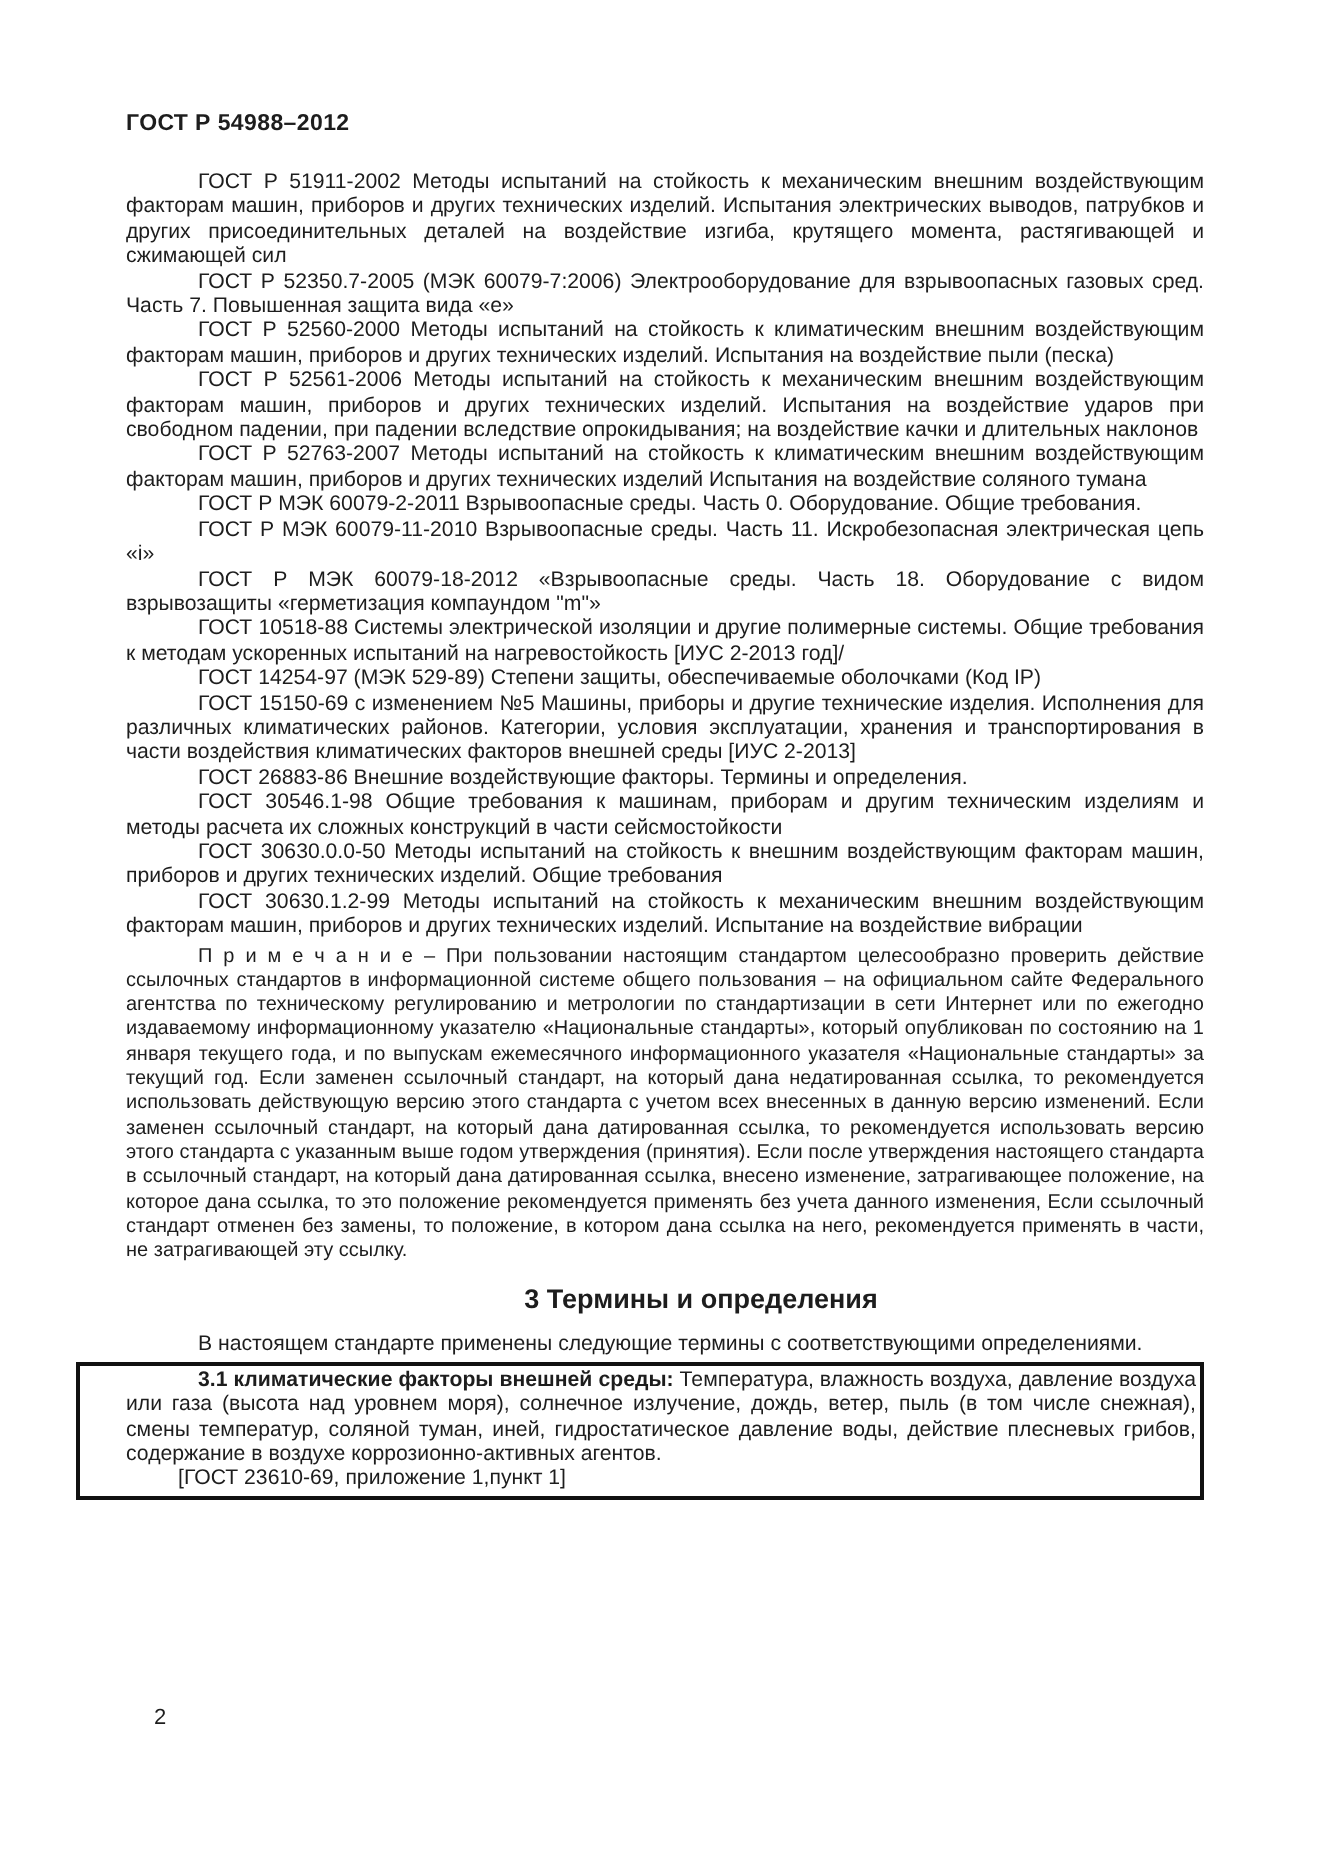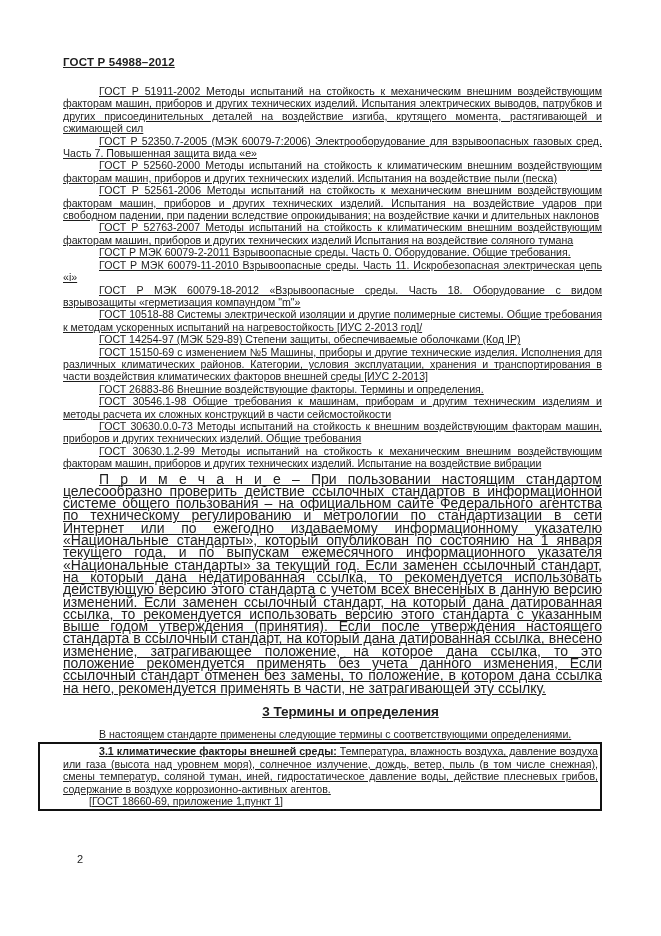--- a/index.html
+++ b/index.html
@@ -10,37 +10,36 @@
   .page {
     position: relative;
     width: 661px;
     height: 936px;
     background: #ffffff;
     box-sizing: border-box;
     padding: 56px 59px 0 63px;
     font-family: "Liberation Sans", sans-serif;
     color: #1d1d1d;
     overflow: hidden;
-    text-decoration: underline;
   }
   .doc-header {
     font-size: 11.5px;
     font-weight: bold;
     letter-spacing: 0.2px;
     margin: 0 0 17px 0;
   }
   p.body {
     font-size: 10.6px;
     line-height: 12.4px;
     text-align: justify;
     text-indent: 36px;
     margin: 0;
   }
   p.note {
-    font-size: 14px;
+    font-size: 10px;
     line-height: 12.3px;
     text-align: justify;
     text-indent: 36px;
     margin: 3px 0 0 0;
   }
   h2.section-heading {
     font-size: 13.5px;
     font-weight: bold;
     margin: 10px 0 9px 0;
     text-indent: 36px;
@@ -82,29 +81,29 @@
     <p class="body">ГОСТ Р 52561-2006 Методы испытаний на стойкость к механическим внешним воздействующим факторам машин, приборов и других технических изделий. Испытания на воздействие ударов при свободном падении, при падении вследствие опрокидывания; на воздействие качки и длительных наклонов</p>
     <p class="body">ГОСТ Р 52763-2007 Методы испытаний на стойкость к климатическим внешним воздействующим факторам машин, приборов и других технических изделий Испытания на воздействие соляного тумана</p>
     <p class="body">ГОСТ Р МЭК 60079-2-2011 Взрывоопасные среды. Часть 0. Оборудование. Общие требования.</p>
     <p class="body">ГОСТ Р МЭК 60079-11-2010 Взрывоопасные среды. Часть 11. Искробезопасная электрическая цепь «i»</p>
     <p class="body">ГОСТ Р МЭК 60079-18-2012 «Взрывоопасные среды. Часть 18. Оборудование с видом взрывозащиты «герметизация компаундом "m"»</p>
     <p class="body">ГОСТ 10518-88 Системы электрической изоляции и другие полимерные системы. Общие требования к методам ускоренных испытаний на нагревостойкость [ИУС 2-2013 год]/</p>
     <p class="body">ГОСТ 14254-97 (МЭК 529-89) Степени защиты, обеспечиваемые оболочками (Код IP)</p>
     <p class="body">ГОСТ 15150-69 с изменением №5 Машины, приборы и другие технические изделия. Исполнения для различных климатических районов. Категории, условия эксплуатации, хранения и транспортирования в части воздействия климатических факторов внешней среды [ИУС 2-2013]</p>
     <p class="body">ГОСТ 26883-86 Внешние воздействующие факторы. Термины и определения.</p>
     <p class="body">ГОСТ 30546.1-98 Общие требования к машинам, приборам и другим техническим изделиям и методы расчета их сложных конструкций в части сейсмостойкости</p>
-    <p class="body">ГОСТ 30630.0.0-73 Методы испытаний на стойкость к внешним воздействующим факторам машин, приборов и других технических изделий. Общие требования</p>
+    <p class="body">ГОСТ 30630.0.0-50 Методы испытаний на стойкость к внешним воздействующим факторам машин, приборов и других технических изделий. Общие требования</p>
     <p class="body">ГОСТ 30630.1.2-99 Методы испытаний на стойкость к механическим внешним воздействующим факторам машин, приборов и других технических изделий. Испытание на воздействие вибрации</p>
     <p class="note">П р и м е ч а н и е – При пользовании настоящим стандартом целесообразно проверить действие ссылочных стандартов в информационной системе общего пользования – на официальном сайте Федерального агентства по техническому регулированию и метрологии по стандартизации в сети Интернет или по ежегодно издаваемому информационному указателю «Национальные стандарты», который опубликован по состоянию на 1 января текущего года, и по выпускам ежемесячного информационного указателя «Национальные стандарты» за текущий год. Если заменен ссылочный стандарт, на который дана недатированная ссылка, то рекомендуется использовать действующую версию этого стандарта с учетом всех внесенных в данную версию изменений. Если заменен ссылочный стандарт, на который дана датированная ссылка, то рекомендуется использовать версию этого стандарта с указанным выше годом утверждения (принятия). Если после утверждения настоящего стандарта в ссылочный стандарт, на который дана датированная ссылка, внесено изменение, затрагивающее положение, на которое дана ссылка, то это положение рекомендуется применять без учета данного изменения, Если ссылочный стандарт отменен без замены, то положение, в котором дана ссылка на него, рекомендуется применять в части, не затрагивающей эту ссылку.</p>
   </section>
 
   <section>
     <h2 class="section-heading">3 Термины и определения</h2>
     <p class="body">В настоящем стандарте применены следующие термины с соответствующими определениями.</p>
     <div class="term-box">
       <p class="body"><b>3.1 климатические факторы внешней среды:</b><span> Температура, влажность воздуха, давление воздуха или газа (высота над уровнем моря), солнечное излучение, дождь, ветер, пыль (в том числе снежная), смены температур, соляной туман, иней, гидростатическое давление воды, действие плесневых грибов, содержание в воздухе коррозионно-активных агентов.</span></p>
-      <p class="term-source">[ГОСТ 18660-69, приложение 1,пункт 1]</p>
+      <p class="term-source">[ГОСТ 23610-69, приложение 1,пункт 1]</p>
     </div>
   </section>
 
   <div class="page-number">2</div>
 
 </div>
 
 </body></html>

